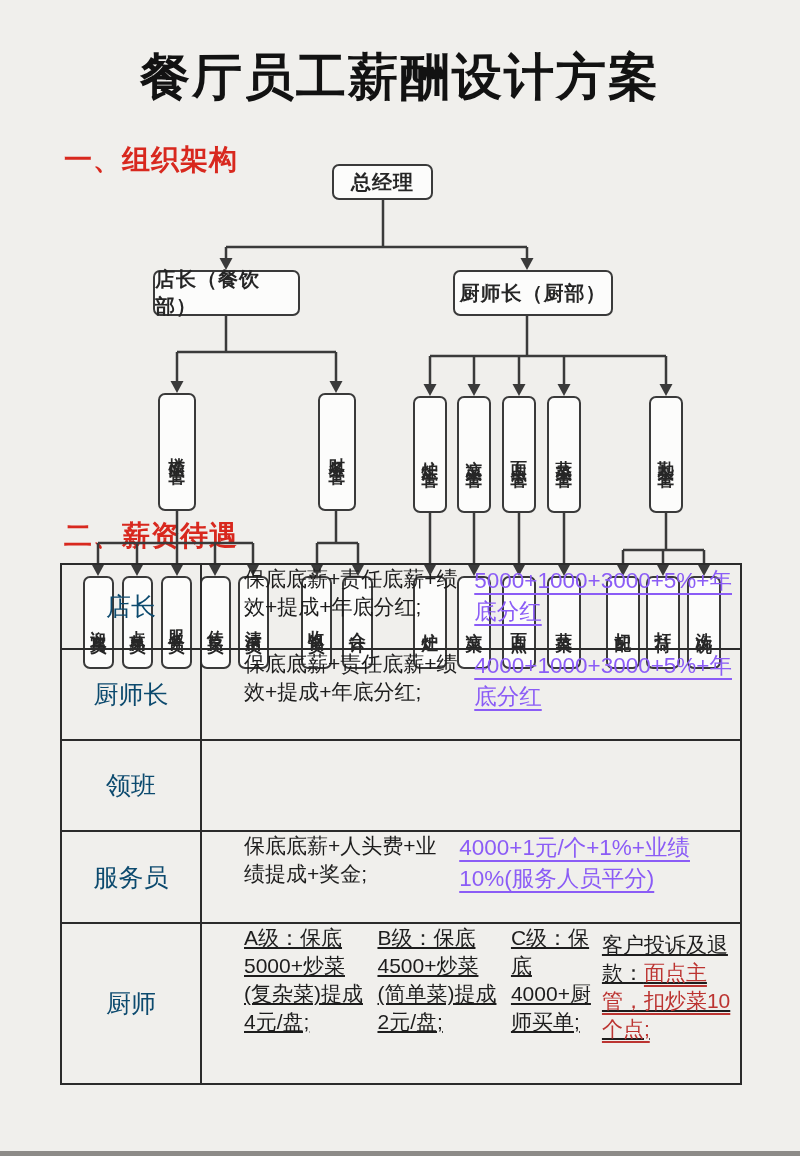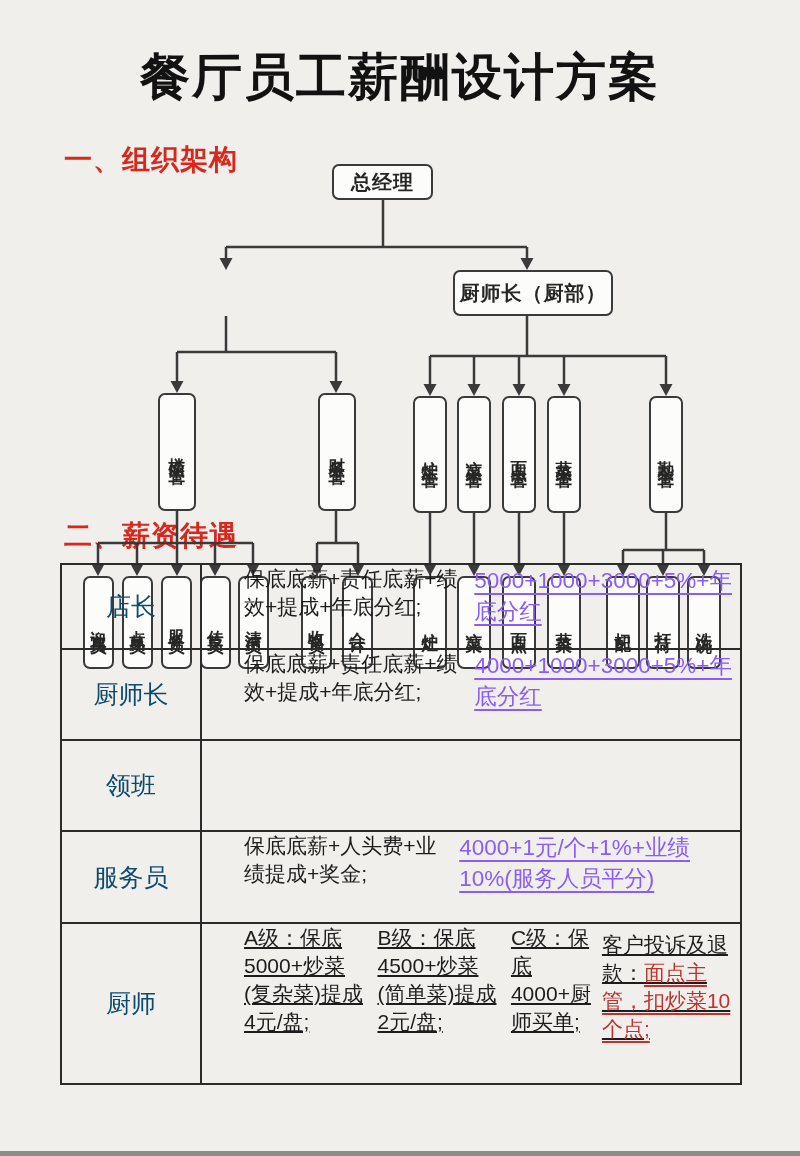--- a/index.html
+++ b/index.html
@@ -116,20 +116,21 @@
       <polygon points="467.5,564 480.5,564 474,576"></polygon>
       <polygon points="512.5,564 525.5,564 519,576"></polygon>
       <polygon points="557.5,564 570.5,564 564,576"></polygon>
       <polygon points="616.5,564 629.5,564 623,576"></polygon>
       <polygon points="656.5,564 669.5,564 663,576"></polygon>
       <polygon points="697.5,564 710.5,564 704,576"></polygon>
     </g>
   </svg>
 
   <div class="node h-node" style="left:332px;top:164px;width:101px;height:36px;">总经理</div>
+  <div class="node h-node" style="left:153px;top:270px;width:147px;height:46px;">店长（餐饮部）</div>
   <div class="node h-node" style="left:453px;top:270px;width:160px;height:46px;">厨师长（厨部）</div>
 
   <div class="node v-node" style="left:158px;top:393px;width:38px;height:118px;">楼面主管</div>
   <div class="node v-node" style="left:318px;top:393px;width:38px;height:118px;">财务主管</div>
 
   <div class="node v-node" style="left:83px;top:576px;width:31px;height:93px;">迎宾员</div>
   <div class="node v-node" style="left:122px;top:576px;width:31px;height:93px;">点菜员</div>
   <div class="node v-node" style="left:161px;top:576px;width:31px;height:93px;">服务员</div>
   <div class="node v-node" style="left:200px;top:576px;width:31px;height:93px;">传菜员</div>
   <div class="node v-node" style="left:238px;top:576px;width:31px;height:93px;">清洁员</div>

